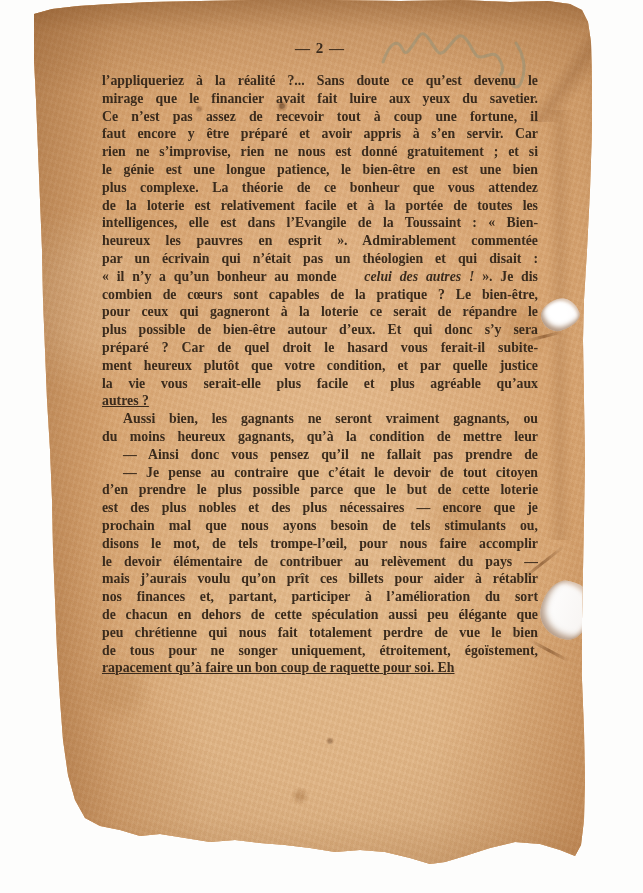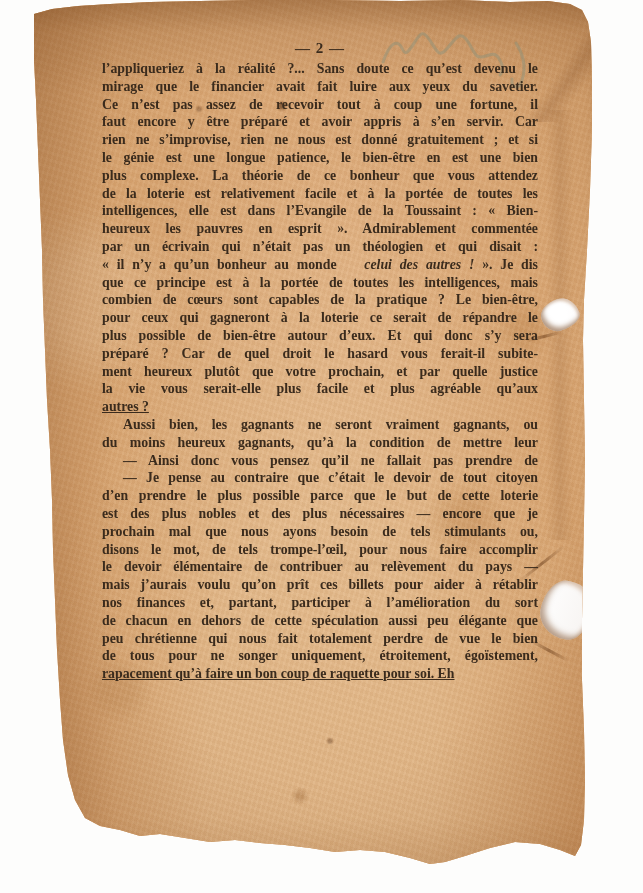--- a/index.html
+++ b/index.html
@@ -82,21 +82,21 @@
   .crease-mid{left:180px;top:560px;width:260px;height:10px;
     background:linear-gradient(to bottom, transparent, rgba(120,70,30,0.06), transparent);
     transform:rotate(-2deg);}
   
   #folio{
     position:absolute;left:102px;top:40px;width:436px;
     text-align:center;font-size:15px;font-weight:700;
     color:#3a2b1d;letter-spacing:1px;
   }
   #text-block{
-    position:absolute;left:102px;top:60px;width:436px;
+    position:absolute;left:102px;top:72px;width:436px;
     color:#3a2b1d;font-size:13.8px;font-weight:700;
   }
   .para{margin:0;}
   .line{
     text-align:justify;text-align-last:justify;
     height:17.8px;line-height:17.8px;overflow:hidden;
   }
   .line.last{text-align-last:left;text-decoration:underline;}
   .line.indent{padding-left:21px;}
   .it{font-style:italic;margin-left:20px;}
@@ -134,26 +134,25 @@
         <div class="line">Ce n’est pas assez de recevoir tout à coup une fortune, il</div>
         <div class="line">faut encore y être préparé et avoir appris à s’en servir. Car</div>
         <div class="line">rien ne s’improvise, rien ne nous est donné gratuitement ; et si</div>
         <div class="line">le génie est une longue patience, le bien-être en est une bien</div>
         <div class="line">plus complexe. La théorie de ce bonheur que vous attendez</div>
         <div class="line">de la loterie est relativement facile et à la portée de toutes les</div>
         <div class="line">intelligences, elle est dans l’Evangile de la Toussaint : « Bien-</div>
         <div class="line">heureux les pauvres en esprit ». Admirablement commentée</div>
         <div class="line">par un écrivain qui n’était pas un théologien et qui disait :</div>
         <div class="line"><span>« il n’y a qu’un bonheur au monde </span><span class="it">celui des autres ! </span><span>». Je dis</span></div>
-        <div class="line">que ce principe est à la portée de toutes les intelligences, mais</div>
         <div class="line">combien de cœurs sont capables de la pratique ? Le bien-être,</div>
         <div class="line">pour ceux qui gagneront à la loterie ce serait de répandre le</div>
         <div class="line">plus possible de bien-être autour d’eux. Et qui donc s’y sera</div>
         <div class="line">préparé ? Car de quel droit le hasard vous ferait-il subite-</div>
-        <div class="line">ment heureux plutôt que votre prochain, et par quelle justice</div>
+        <div class="line">ment heureux plutôt que votre condition, et par quelle justice</div>
         <div class="line">la vie vous serait-elle plus facile et plus agréable qu’aux</div>
         <div class="line last">autres ?</div>
       </div>
       <div class="para">
         <div class="line indent">Aussi bien, les gagnants ne seront vraiment gagnants, ou</div>
         <div class="line">du moins heureux gagnants, qu’à la condition de mettre leur</div>
       </div>
       <div class="para">
         <div class="line indent">— Ainsi donc vous pensez qu’il ne fallait pas prendre de</div>
       </div>

